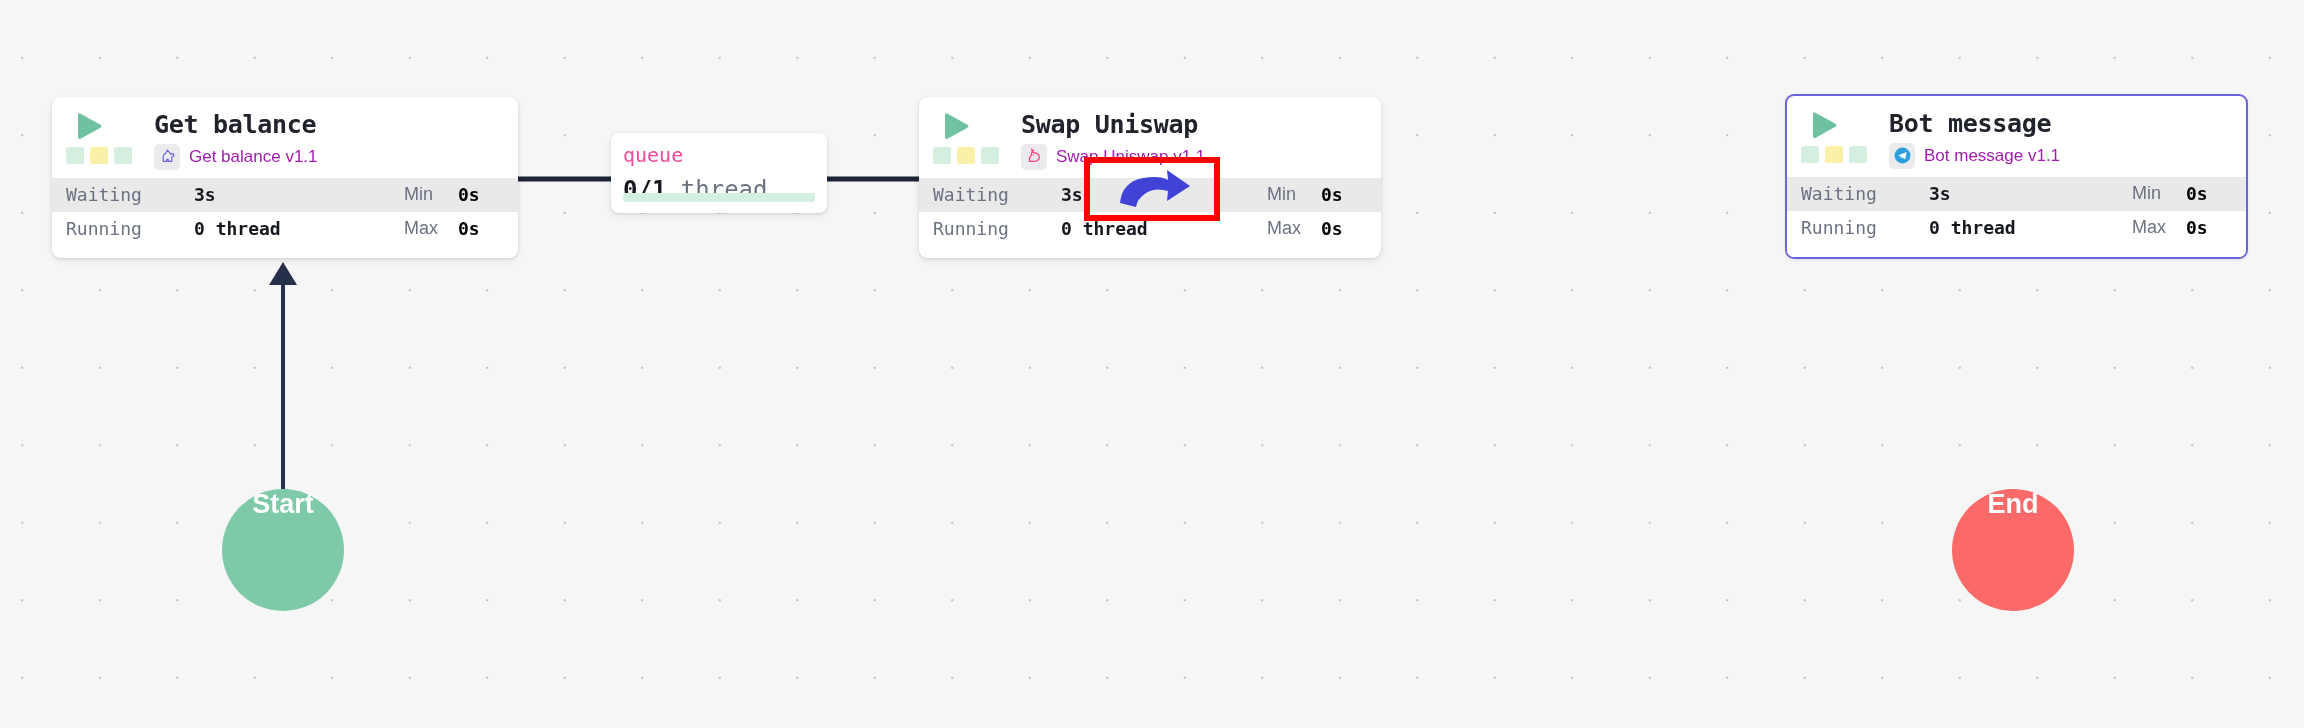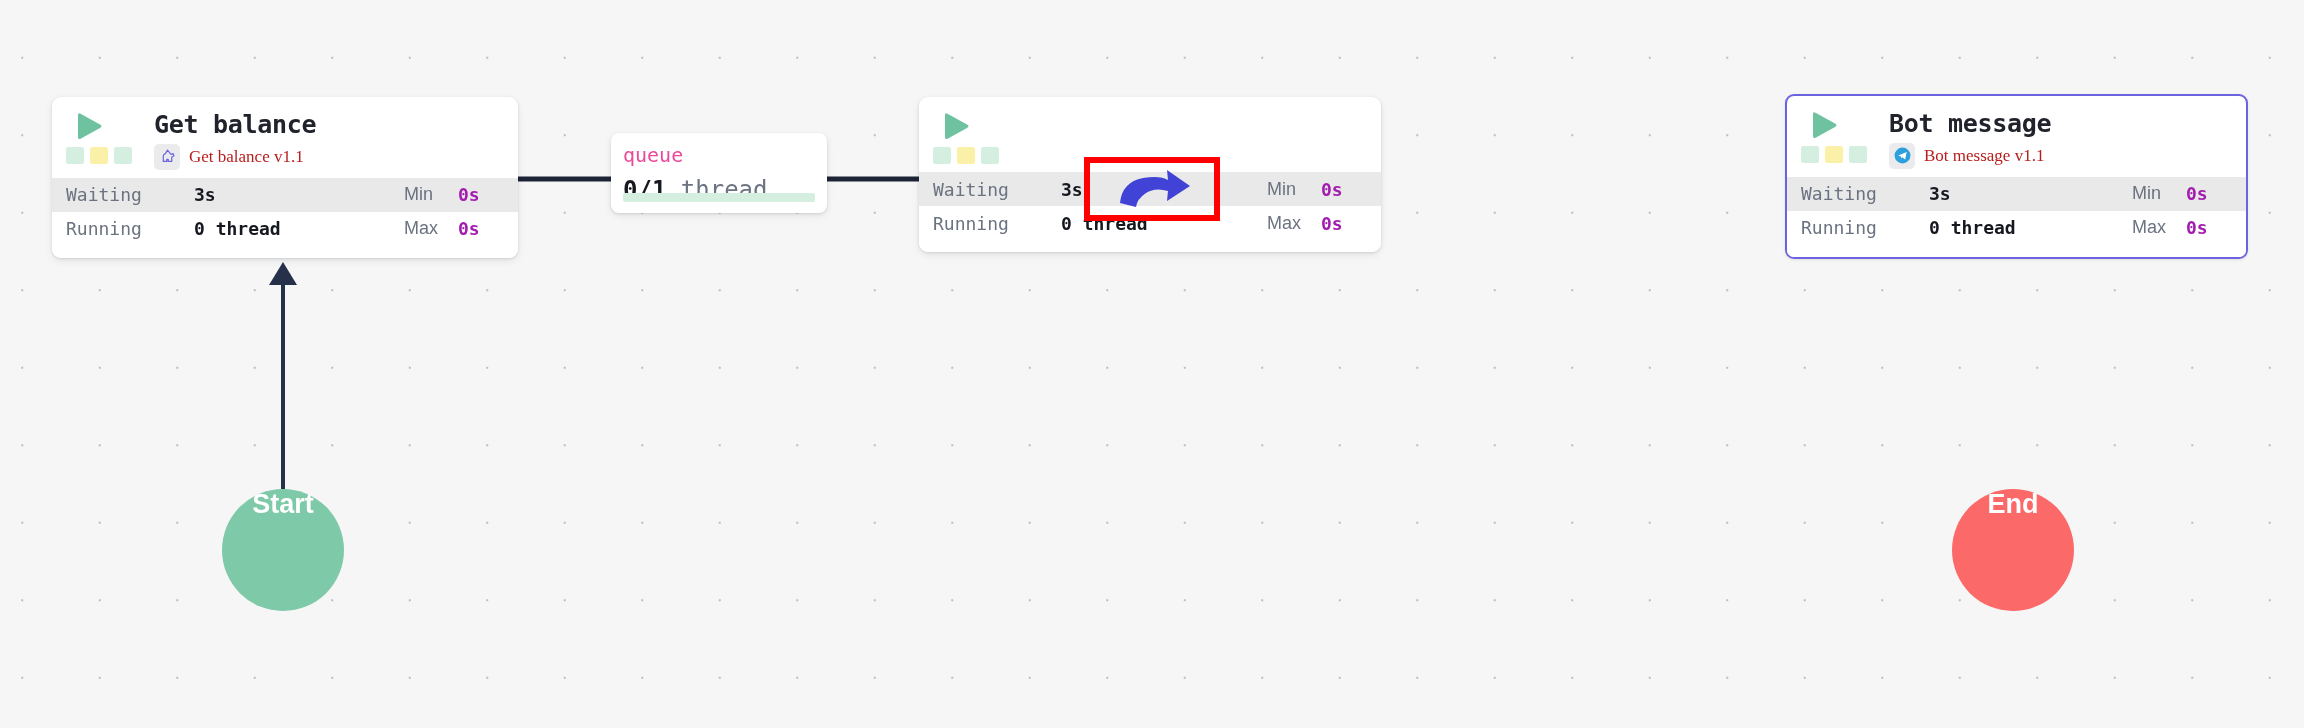--- a/index.html
+++ b/index.html
@@ -89,23 +89,23 @@
 
   .sub-badge {
     width: 26px; height: 26px;
     background: #ebebed;
     border-radius: 5px;
     display: flex; align-items: center; justify-content: center;
     flex: 0 0 auto;
   }
 
   .node-subtitle {
-    font-family: Liberation Serif, serif;
+    font-family: Liberation Sans, sans-serif;
     font-size: 17px;
-    color: #b91c1c;
+    color: #a21caf;
     white-space: nowrap;
   }
 
   
   .stats { width: 100%; }
   .stat-row {
     display: flex;
     align-items: center;
     height: 34px;
     padding: 0 14px;
@@ -125,21 +125,21 @@
     flex: 1 1 auto;
   }
   .stat-row .k2 {
     color: #6b7280;
     font-family: Liberation Sans, sans-serif;
     width: 54px;
     flex: 0 0 auto;
     text-align: left;
   }
   .stat-row .v2 {
-    color: #a21caf;
+    color: #000000;
     font-weight: 700;
     font-family: "DejaVu Sans Mono", monospace;
     width: 46px;
     flex: 0 0 auto;
   }
   .node-footer { height: 12px; background: #fff; }
 
   
   #queue-box {
     position: absolute;
@@ -256,20 +256,33 @@
     <div class="head-left">
       <svg class="play-icon" viewBox="0 0 30 28">
         <path d="M4 3 Q4 0 7 2 L26 12.5 Q29 14.2 26 16 L7 26.5 Q4 28 4 25 Z" fill="#6ec2a0"></path>
       </svg>
       <div class="chips">
         <span class="chip c1"></span>
         <span class="chip c2"></span>
         <span class="chip c3"></span>
       </div>
     </div>
+    <div class="head-right">
+      <div class="node-title">Swap Uniswap</div>
+      <div class="subtitle-row">
+        <span class="sub-badge">
+          <svg width="17" height="17" viewBox="0 0 24 24">
+            <path d="M5 19 Q4 13 8 10 Q7 7 9 5 Q10 7 12 7 Q16 7 18 10 Q20 13 18 16 Q16 19 12 19 Z" fill="none" stroke="#ff3b87" stroke-width="1.8" stroke-linejoin="round"></path>
+            <path d="M9 5 L8 2 L11 4" fill="none" stroke="#ff3b87" stroke-width="1.6" stroke-linecap="round"></path>
+            <circle cx="10.5" cy="10" r="1" fill="#ff3b87"></circle>
+          </svg>
+        </span>
+        <span class="node-subtitle">Swap Uniswap v1.1</span>
+      </div>
+    </div>
   </div>
   <div class="stats">
     <div class="stat-row alt">
       <span class="k">Waiting</span>
       <span class="v">3s</span>
       <span class="k2">Min</span>
       <span class="v2">0s</span>
     </div>
     <div class="stat-row">
       <span class="k">Running</span>

